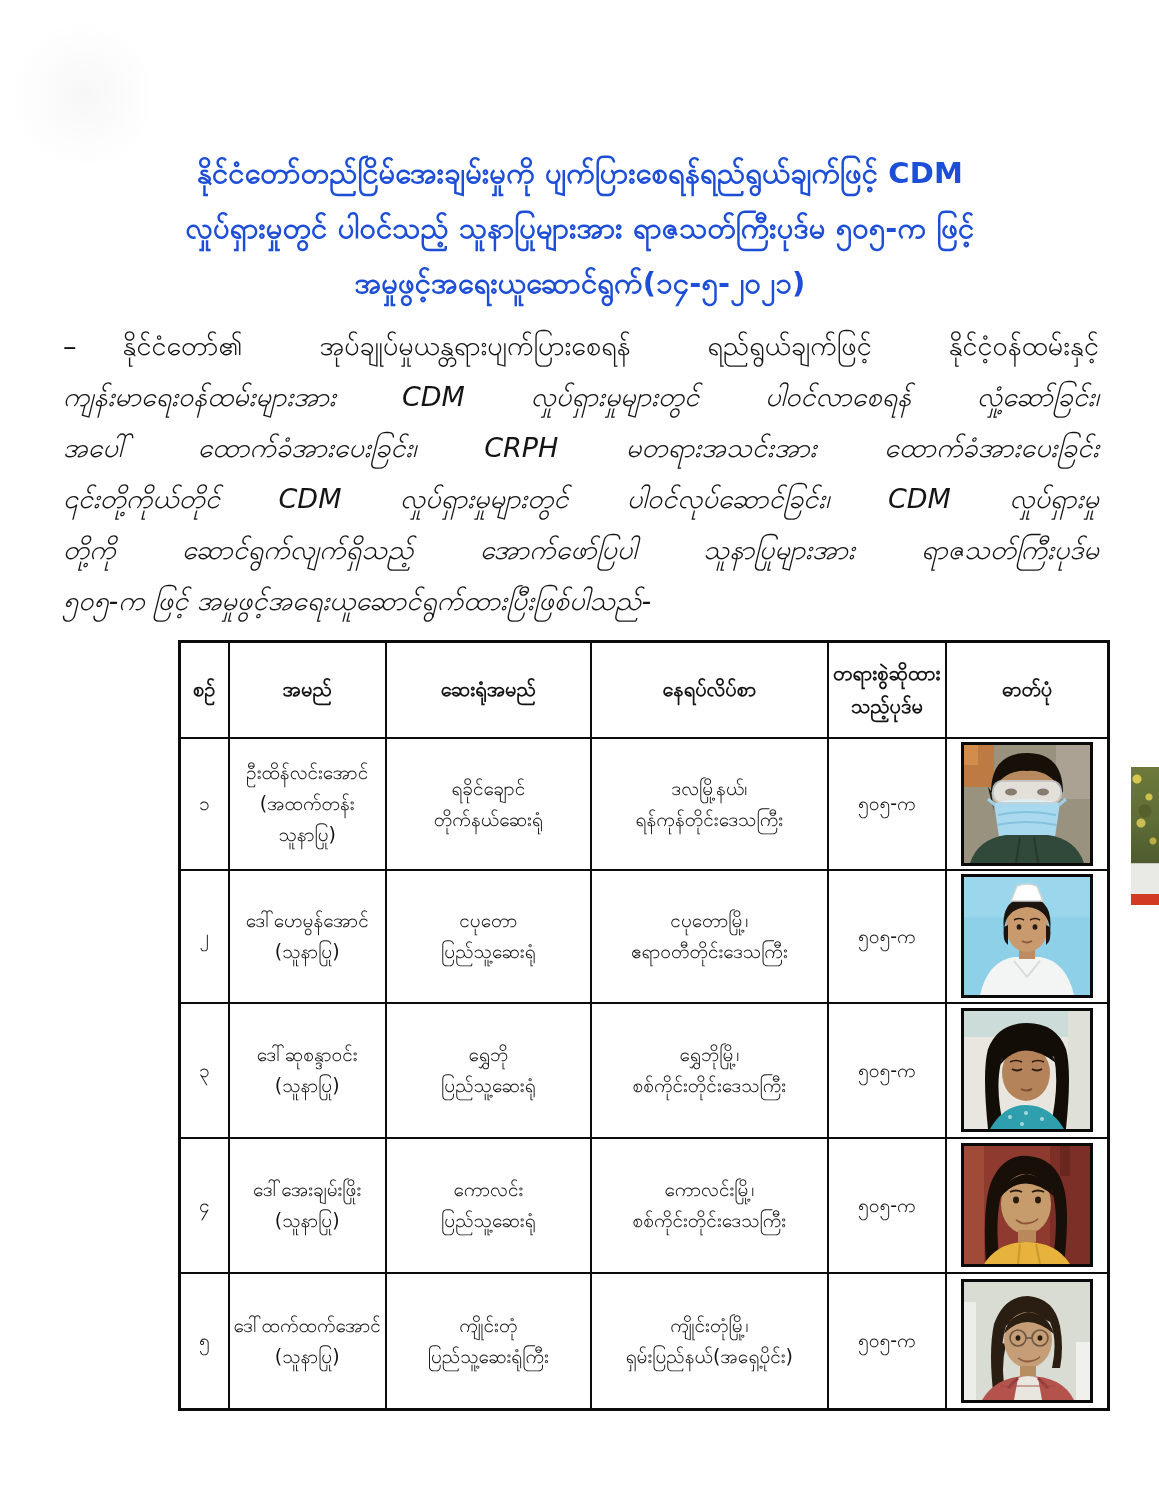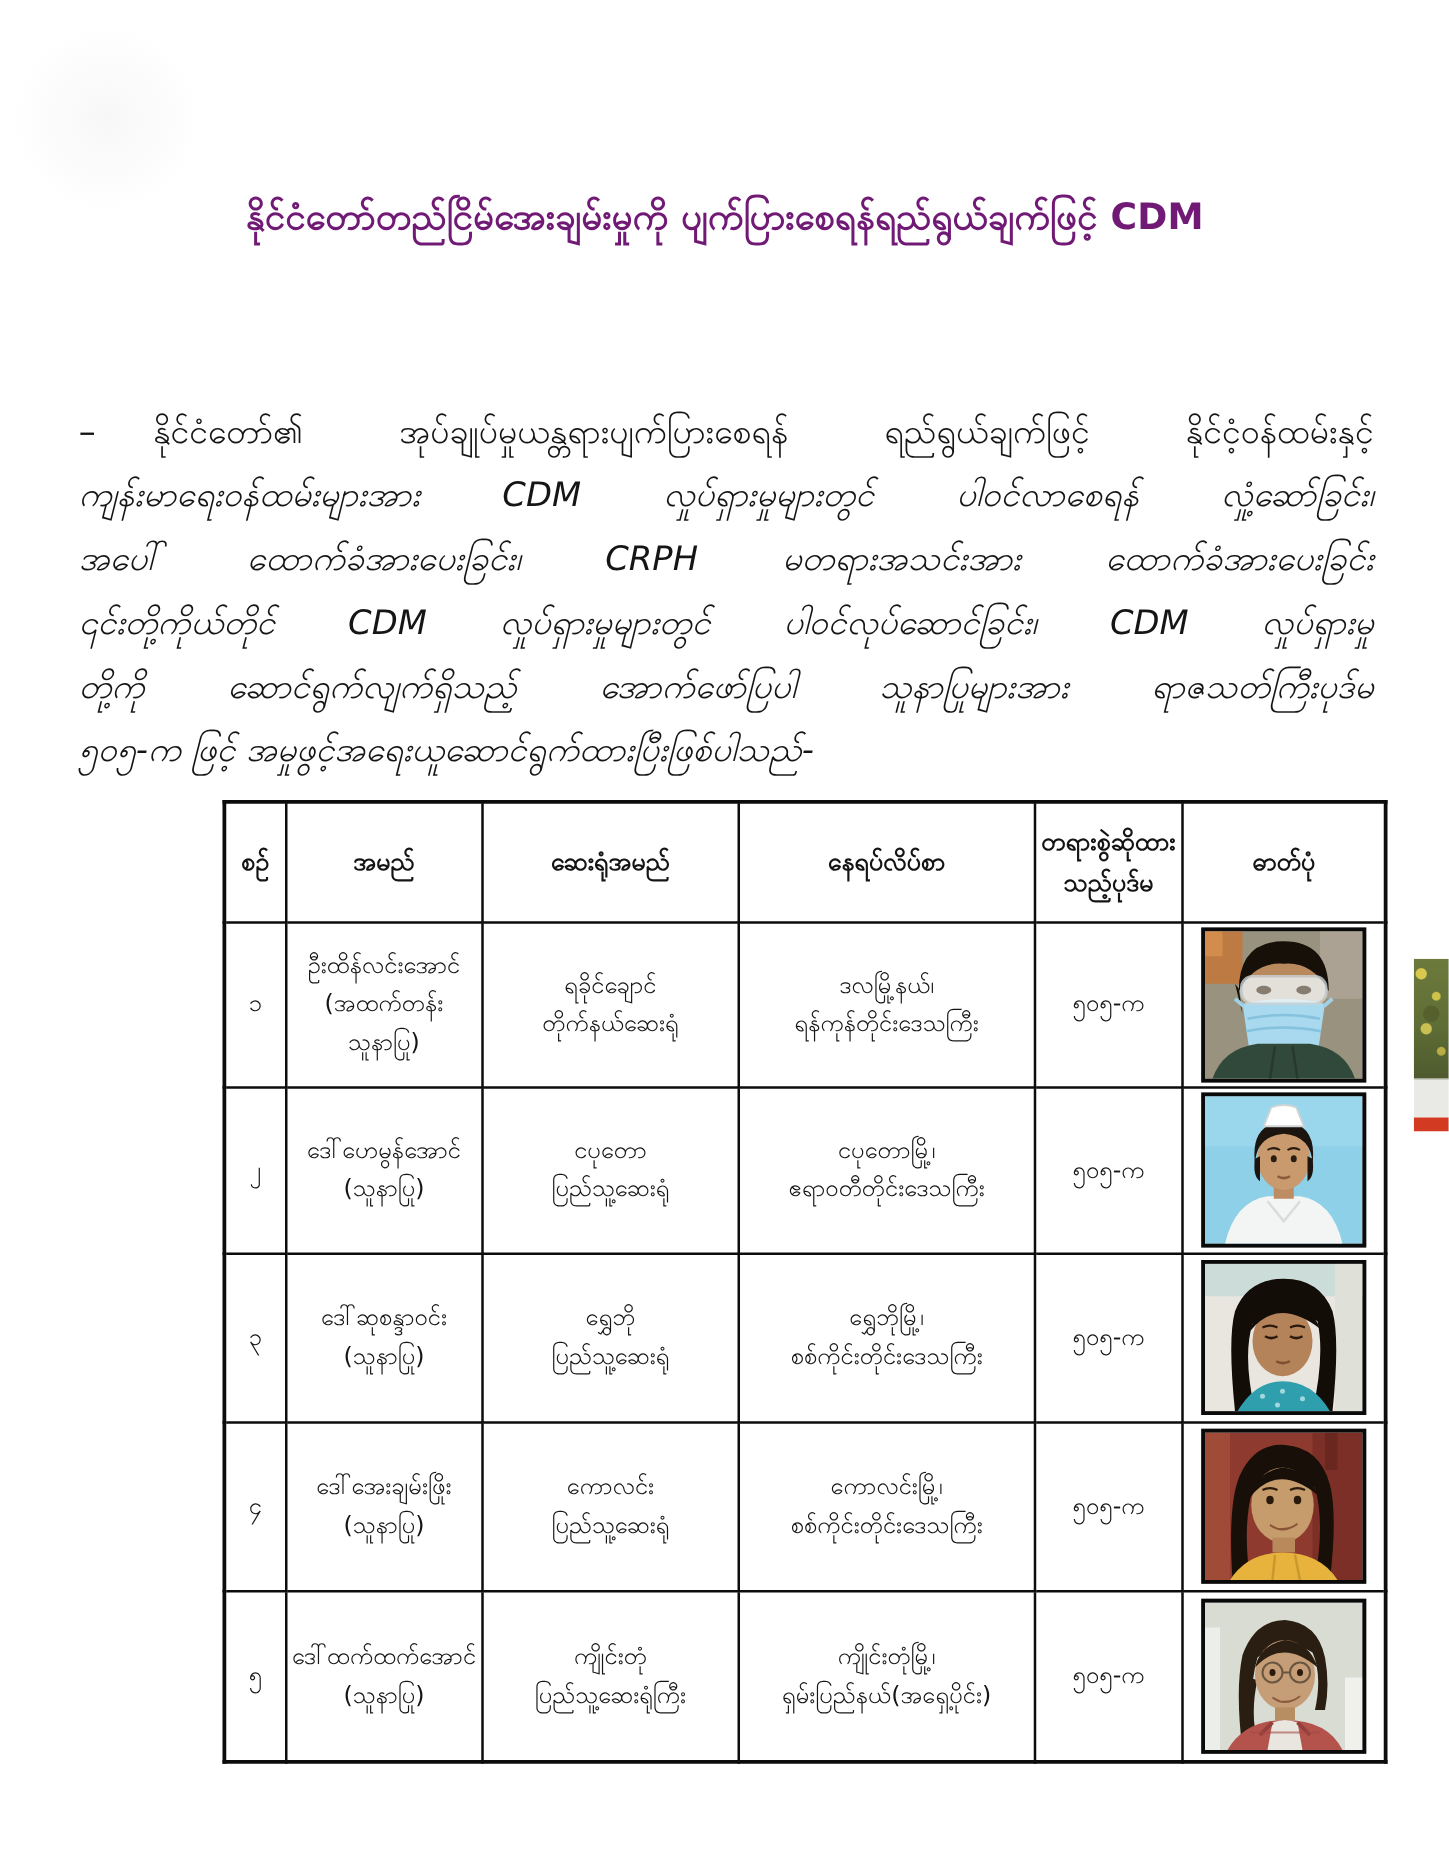--- a/index.html
+++ b/index.html
@@ -14,21 +14,21 @@
   .corner-smudge{
     position:absolute;left:10px;top:20px;width:150px;height:150px;
     background:radial-gradient(closest-side,rgba(190,190,190,.12),rgba(255,255,255,0));
   }
 
   
   .title-block{
     position:absolute;left:95px;top:146px;width:970px;text-align:center;
   }
   .title-line{
-    font-size:29px;font-weight:bold;line-height:55px;color:#701a75;
+    font-size:29px;font-weight:bold;line-height:55px;color:#1d4ed8;
     letter-spacing:.2px;white-space:nowrap;
   }
 
   
   .para{
     position:absolute;left:63px;top:320px;width:1036px;font-size:27px;color:#151515;
   }
   .p-line{line-height:51px;text-align:justify;text-align-last:justify;white-space:normal;font-style:italic;}
   .p-line.last{text-align:center;text-align-last:left;}
   .p-first{display:flex;line-height:51px;}
@@ -79,20 +79,22 @@
 </style>
 </head>
 <body>
 
 <div class="page">
 
   <div class="corner-smudge"></div>
 
   <div class="title-block">
     <div class="title-line">နိုင်ငံတော်တည်ငြိမ်အေးချမ်းမှုကို ပျက်ပြားစေရန်ရည်ရွယ်ချက်ဖြင့် CDM</div>
+    <div class="title-line">လှုပ်ရှားမှုတွင် ပါဝင်သည့် သူနာပြုများအား ရာဇသတ်ကြီးပုဒ်မ ၅၀၅-က ဖြင့်</div>
+    <div class="title-line">အမှုဖွင့်အရေးယူဆောင်ရွက်(၁၄-၅-၂၀၂၁)</div>
   </div>
 
   <div class="para">
     <div class="p-first">
       <span class="marker">–</span>
       <span class="rest">နိုင်ငံတော်၏ အုပ်ချုပ်မှုယန္တရားပျက်ပြားစေရန် ရည်ရွယ်ချက်ဖြင့် နိုင်ငံ့ဝန်ထမ်းနှင့်</span>
     </div>
     <div class="p-line">ကျန်းမာရေးဝန်ထမ်းများအား CDM လှုပ်ရှားမှုများတွင် ပါဝင်လာစေရန် လှုံ့ဆော်ခြင်း၊</div>
     <div class="p-line">အပေါ် ထောက်ခံအားပေးခြင်း၊ CRPH မတရားအသင်းအား ထောက်ခံအားပေးခြင်း</div>
     <div class="p-line">၎င်းတို့ကိုယ်တိုင် CDM လှုပ်ရှားမှုများတွင် ပါဝင်လုပ်ဆောင်ခြင်း၊ CDM လှုပ်ရှားမှု</div>

